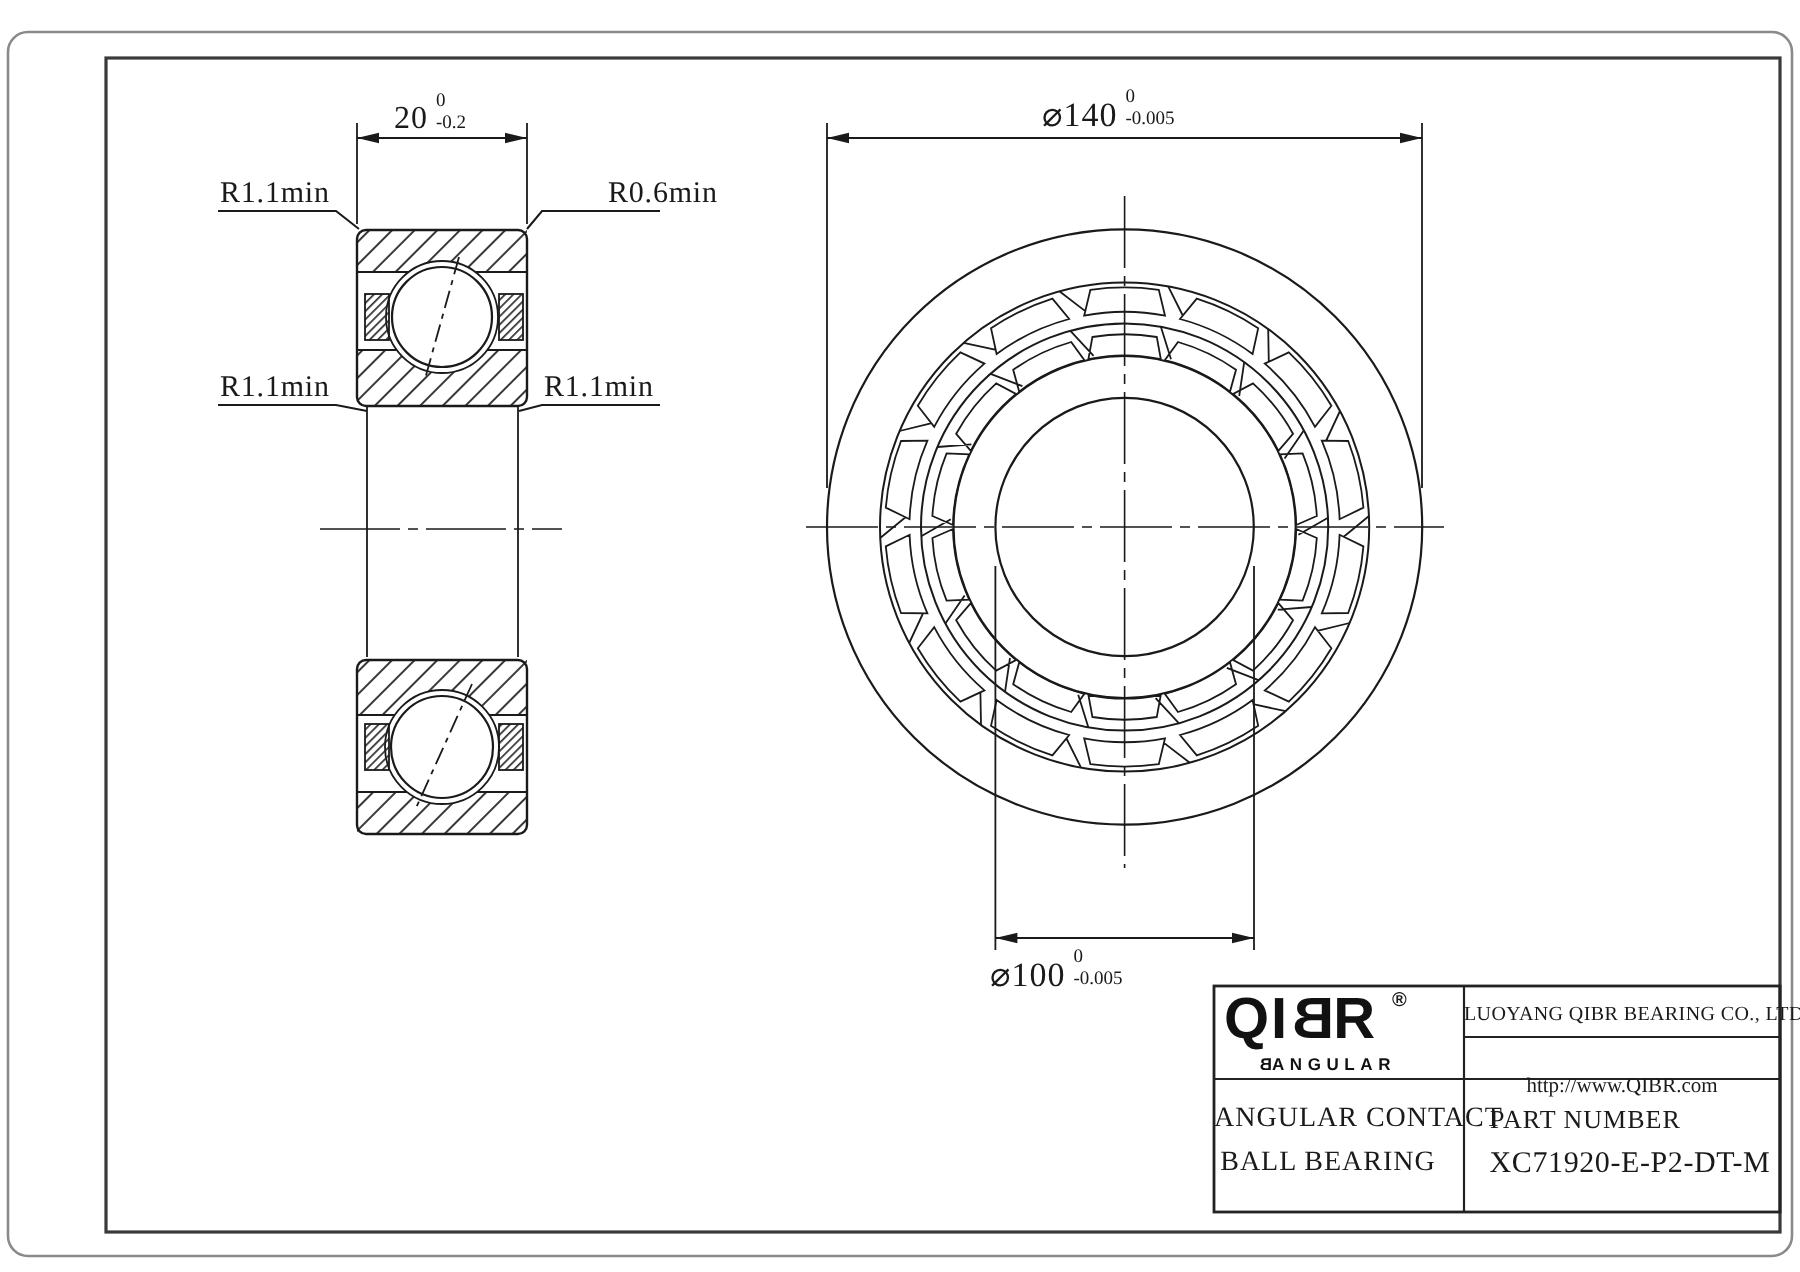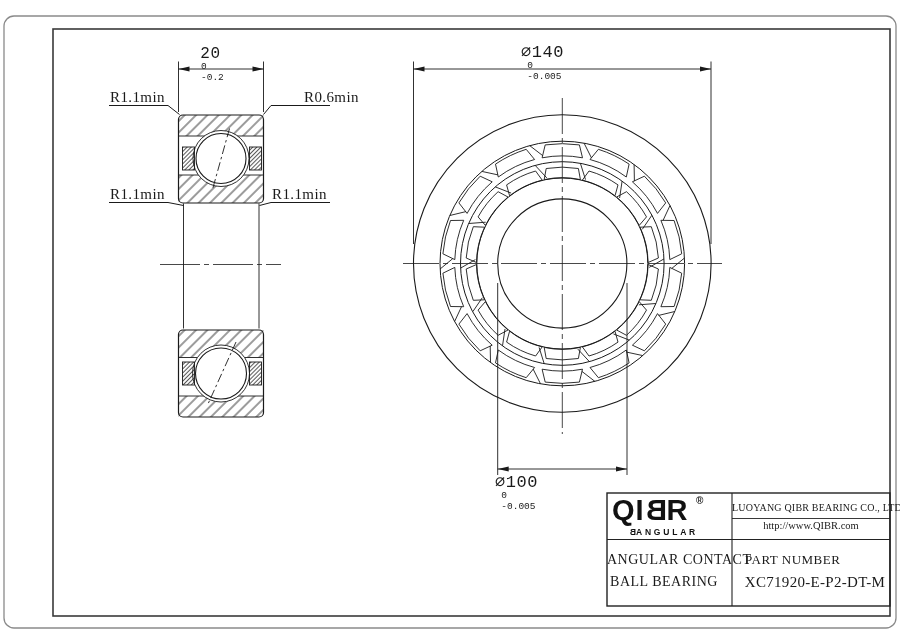--- a/index.html
+++ b/index.html
@@ -1,20 +1,20 @@
 <!DOCTYPE html>
 <html><head>
 <meta charset="utf-8">
 <style>
   html,body{margin:0;padding:0;background:#fff;}
   #sheet{position:relative;width:900px;height:636px;background:#fff;overflow:hidden;
          font-family:"Liberation Serif","DejaVu Serif",serif;color:#1a1a1a;}
   #linework{position:absolute;left:0;top:0;}
   .txt{position:absolute;white-space:nowrap;line-height:1;}
-  .dim{display:flex;align-items:center;font-family:Liberation Mono, monospace;flex-direction:column;}
+  .dim{display:flex;align-items:flex-end;font-family:Liberation Serif, serif;}
   .dim .val{font-size:17px;letter-spacing:0.5px;}
   .dim .tol{display:flex;flex-direction:column;margin-left:4px;font-size:9.5px;line-height:1.15;}
   .rlabel{font-size:15px;letter-spacing:0.4px;}
   
   .logo-main{font-family:"Liberation Sans","DejaVu Sans",sans-serif;font-weight:bold;
              font-size:29px;letter-spacing:1px;color:#111;}
   .logo-main .mirror, .logo-sub .mirror{display:inline-block;transform:scaleX(-1);}
   .logo-reg{font-family:"Liberation Sans",sans-serif;font-size:10px;font-weight:bold;
             position:absolute;}
   .logo-sub{font-family:"Liberation Sans","DejaVu Sans",sans-serif;font-weight:bold;
@@ -162,20 +162,20 @@
   <span class="logo-main">
     <span>QI</span><span class="mirror">B</span><span>R</span>
   </span>
   <span class="logo-reg" style="left:84px;top:0px;">®</span>
   <div class="logo-sub" style="margin:3px 0 0 15px;">
     <span class="mirror">B</span><span>ANGULAR</span>
   </div>
 </div>
 
 <div class="txt company ctr" style="left:732px;top:503px;width:158px;">LUOYANG QIBR BEARING CO., LTD</div>
-<div class="txt url ctr" style="left:732px;top:521px;width:158px;">http://www.QIBR.com</div>
+<div class="txt url ctr" style="left:732px;top:539px;width:158px;">http://www.QIBR.com</div>
 
 <div class="txt prod ctr" style="left:607px;top:553px;width:125px;">ANGULAR CONTACT</div>
 <div class="txt prod ctr" style="left:607px;top:575px;width:114px;">BALL BEARING</div>
 <div class="txt pnlabel" style="left:745px;top:553px;">PART NUMBER</div>
 <div class="txt pn ctr" style="left:701px;top:575px;width:148px;margin-left:40px;">XC71920-E-P2-DT-M</div>
 
 </div>
 
 </body></html>

